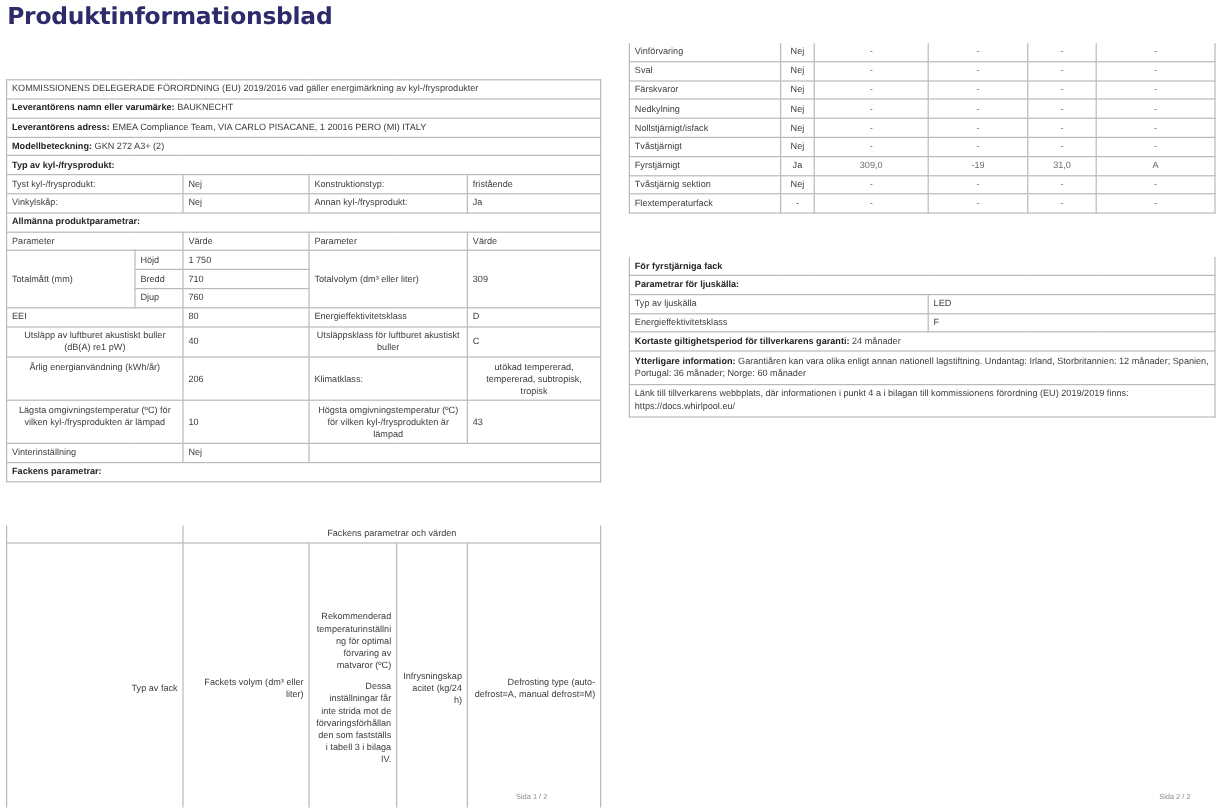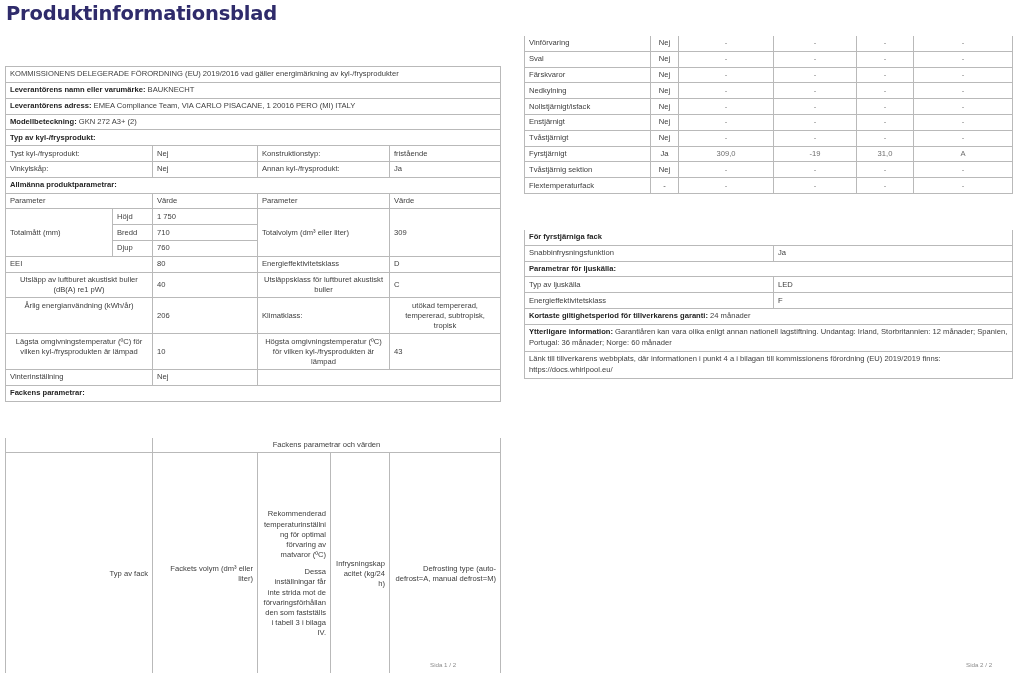--- a/index.html
+++ b/index.html
@@ -280,28 +280,20 @@
         </tr>
         <tr>
           <td>Nollstjärnigt/isfack</td>
           <td class="ctr">Nej</td>
           <td class="dash">-</td>
           <td class="dash">-</td>
           <td class="dash">-</td>
           <td class="dash">-</td>
         </tr>
         <tr>
-          <td>Enstjärnigt</td>
-          <td class="ctr">Nej</td>
-          <td class="dash">-</td>
-          <td class="dash">-</td>
-          <td class="dash">-</td>
-          <td class="dash">-</td>
-        </tr>
-        <tr>
           <td>Tvåstjärnigt</td>
           <td class="ctr">Nej</td>
           <td class="dash">-</td>
           <td class="dash">-</td>
           <td class="dash">-</td>
           <td class="dash">-</td>
         </tr>
         <tr>
           <td>Fyrstjärnigt</td>
           <td class="ctr">Ja</td>
@@ -335,24 +327,20 @@
         <col style="width:28px">
         <col style="width:95px">
       <col style="width:83px">
         <col style="width:57px">
         <col style="width:99px">
     </colgroup>
     <tbody>
       <tr class="sec">
         <td colspan="6" class="no-t">För fyrstjärniga fack</td>
       </tr>
-      <tr>
-        <td colspan="3">Snabbinfrysningsfunktion</td>
-        <td colspan="3">Ja</td>
-      </tr>
       <tr class="sec">
         <td colspan="6">Parametrar för ljuskälla:</td>
       </tr>
       <tr>
         <td colspan="3">Typ av ljuskälla</td>
         <td colspan="3">LED</td>
       </tr>
       <tr>
         <td colspan="3">Energieffektivitetsklass</td>
         <td colspan="3">F</td>

